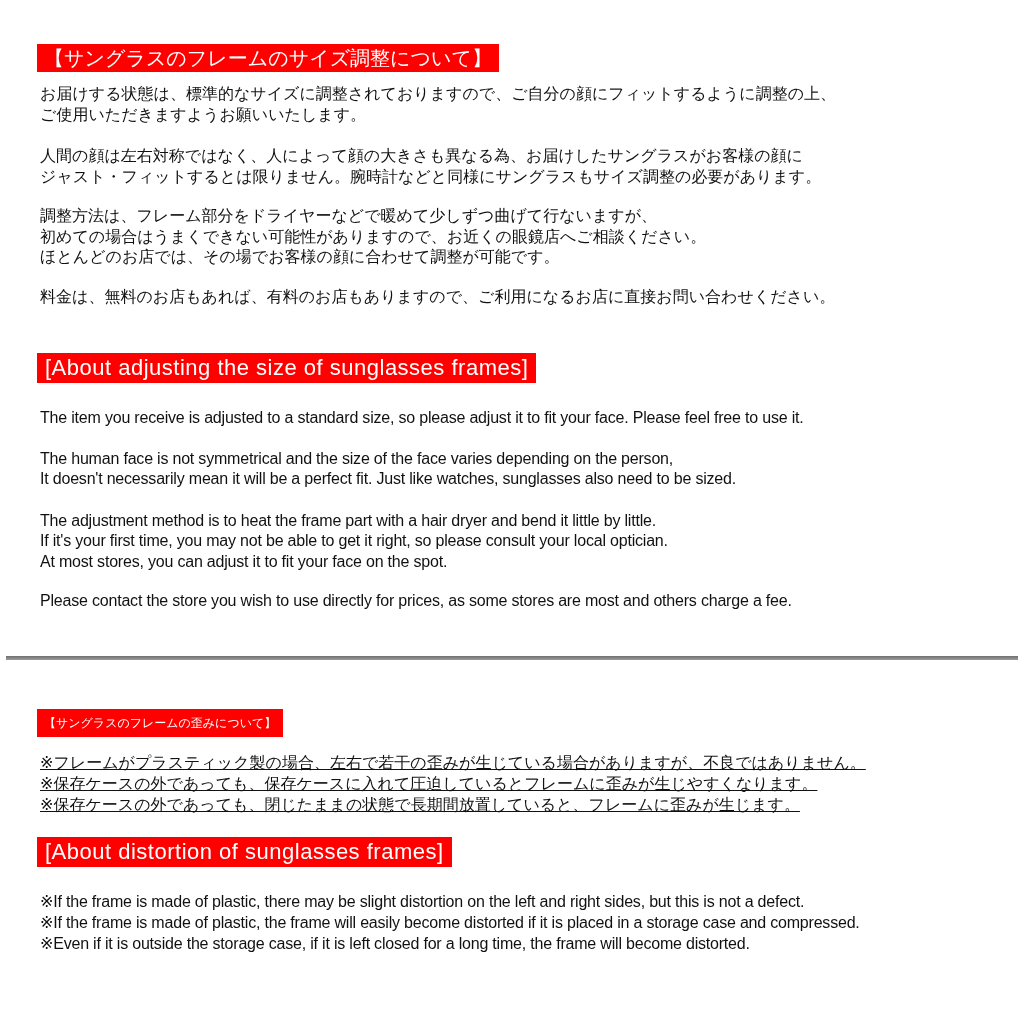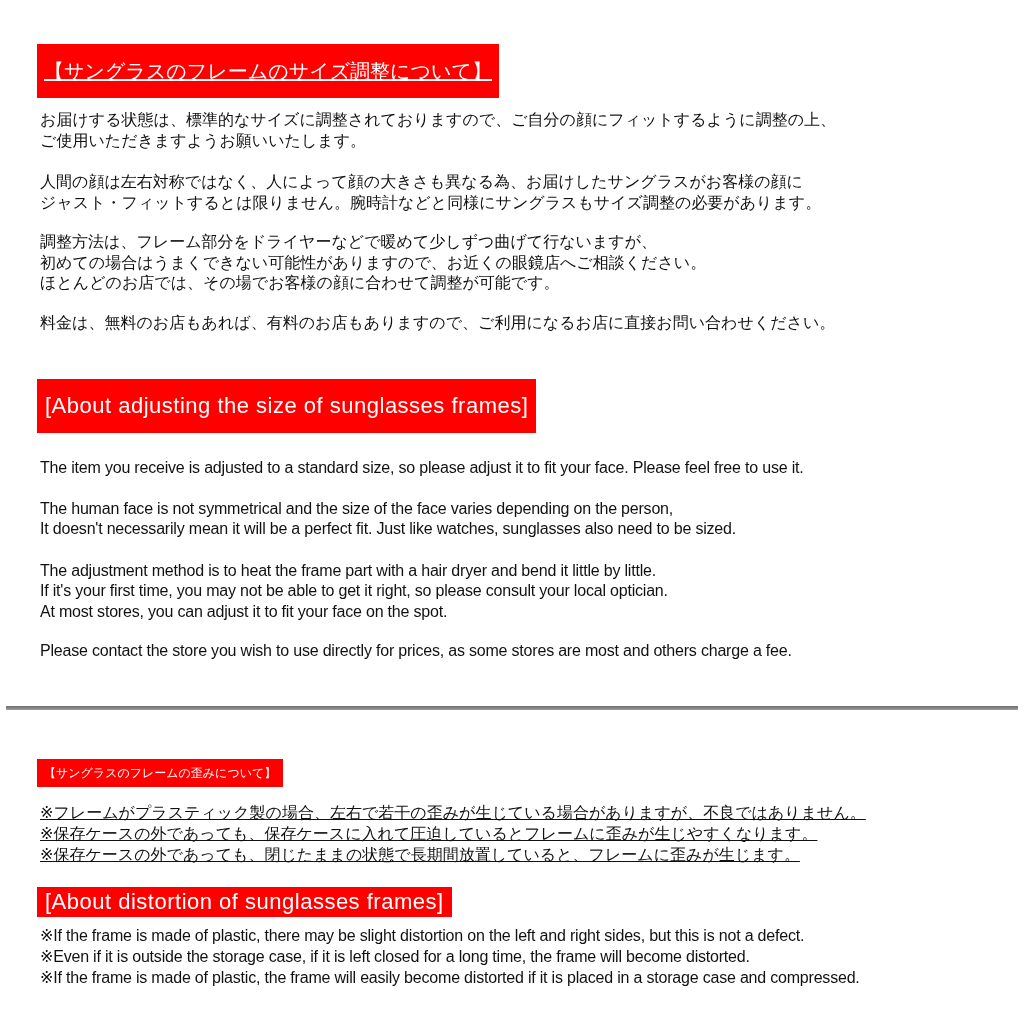--- a/index.html
+++ b/index.html
@@ -11,38 +11,38 @@
   }
   .page { position: relative; width: 1024px; height: 1024px; background: #ffffff; }
   .content { padding: 0 30px 0 40px; }
 
   .hd {
     display: block; width: fit-content;
     background: #ff0000; color: #ffffff;
     font-weight: normal; margin: 0 0 0 -3px;
     white-space: nowrap;
   }
-  .hd-jp1 { font-size: 20px; line-height: 28px; padding: 13px 7px; margin-top: 44px; text-decoration: underline; }
-  .hd-en1 { font-size: 22px; line-height: 30px; padding: 12px 8px; margin-top: 46px; letter-spacing: 0.5px; }
+  .hd-jp1 { font-size: 20px; line-height: 28px; padding: 0 7px; margin-top: 44px; }
+  .hd-en1 { font-size: 22px; line-height: 30px; padding: 0 8px; margin-top: 46px; letter-spacing: 0.5px; }
   .hd-jp2 { font-size: 12px; line-height: 28px; padding: 0 7px; margin-top: 49px; }
   .hd-en2 { font-size: 22px; line-height: 28px; padding: 1px 8px; margin-top: 22px; letter-spacing: 0.5px; }
 
   .para { margin: 0; }
   .para .line { white-space: nowrap; }
   .jp { font-size: 16px; line-height: 20.5px; }
   .en { font-size: 16px; line-height: 20.5px; letter-spacing: -0.2px; }
   .notes-jp { font-size: 16px; line-height: 21px; text-decoration: underline; }
   .notes-en { font-size: 16px; line-height: 21px; letter-spacing: -0.2px; }
 
   .mt27 { margin-top: 12px; }
   .mt25 { margin-top: 25px; }
   .mt21 { margin-top: 21px; }
   .mt20 { margin-top: 20px; }
   .mt19 { margin-top: 19px; }
-  .mt16 { margin-top: 8px; }
+  .mt16 { margin-top: 24px; }
   .mt15 { margin-top: 15px; }
 
   .divider {
     height: 4px; margin: 44px 6px 0 6px;
     background: linear-gradient(to bottom, #6f6f6f, #9d9d9d);
   }
 </style>
 </head>
 <body>
 
@@ -104,18 +104,18 @@
       <div class="para notes-jp mt15">
         <div class="line">※フレームがプラスティック製の場合、左右で若干の歪みが生じている場合がありますが、不良ではありません。</div>
         <div class="line">※保存ケースの外であっても、保存ケースに入れて圧迫しているとフレームに歪みが生じやすくなります。</div>
         <div class="line">※保存ケースの外であっても、閉じたままの状態で長期間放置していると、フレームに歪みが生じます。</div>
       </div>
 
       <h2 class="hd hd-en2">[About distortion of sunglasses frames]</h2>
 
       <div class="para notes-en mt16">
         <div class="line">※If the frame is made of plastic, there may be slight distortion on the left and right sides, but this is not a defect.</div>
+        <div class="line">※If the frame is made of plastic, the frame will easily become distorted if it is placed in a storage case and compressed.</div>
         <div class="line">※Even if it is outside the storage case, if it is left closed for a long time, the frame will become distorted.</div>
-        <div class="line">※If the frame is made of plastic, the frame will easily become distorted if it is placed in a storage case and compressed.</div>
       </div>
     </section>
   </div>
 </div>
 
 </body></html>

